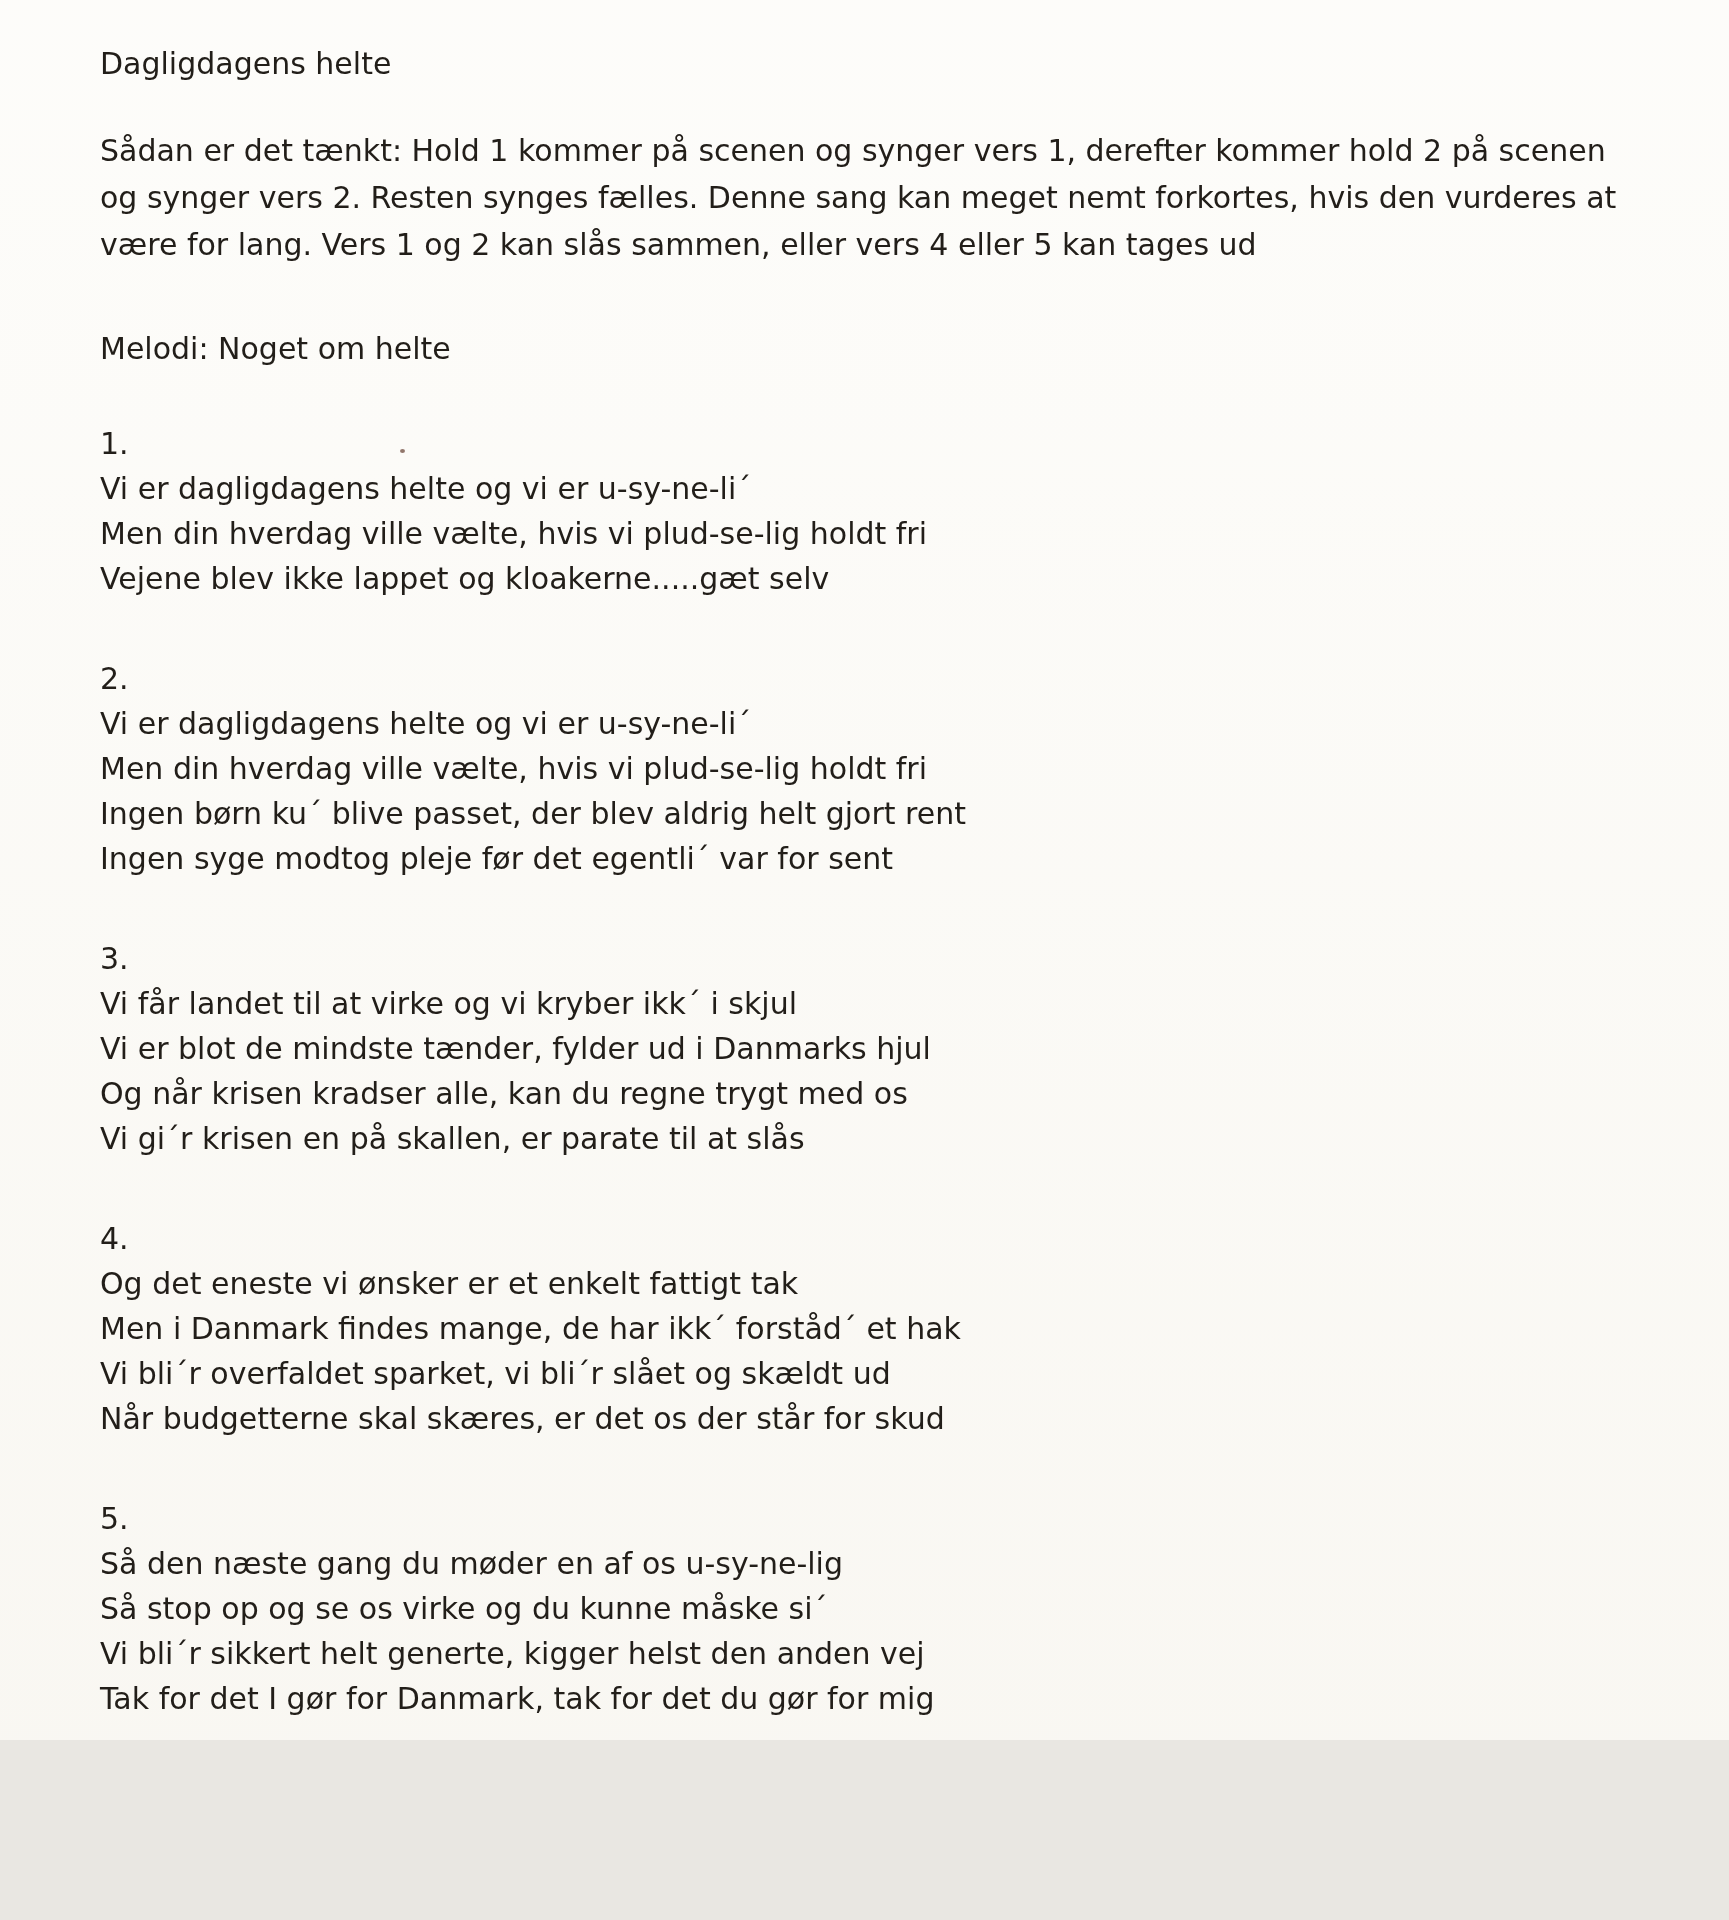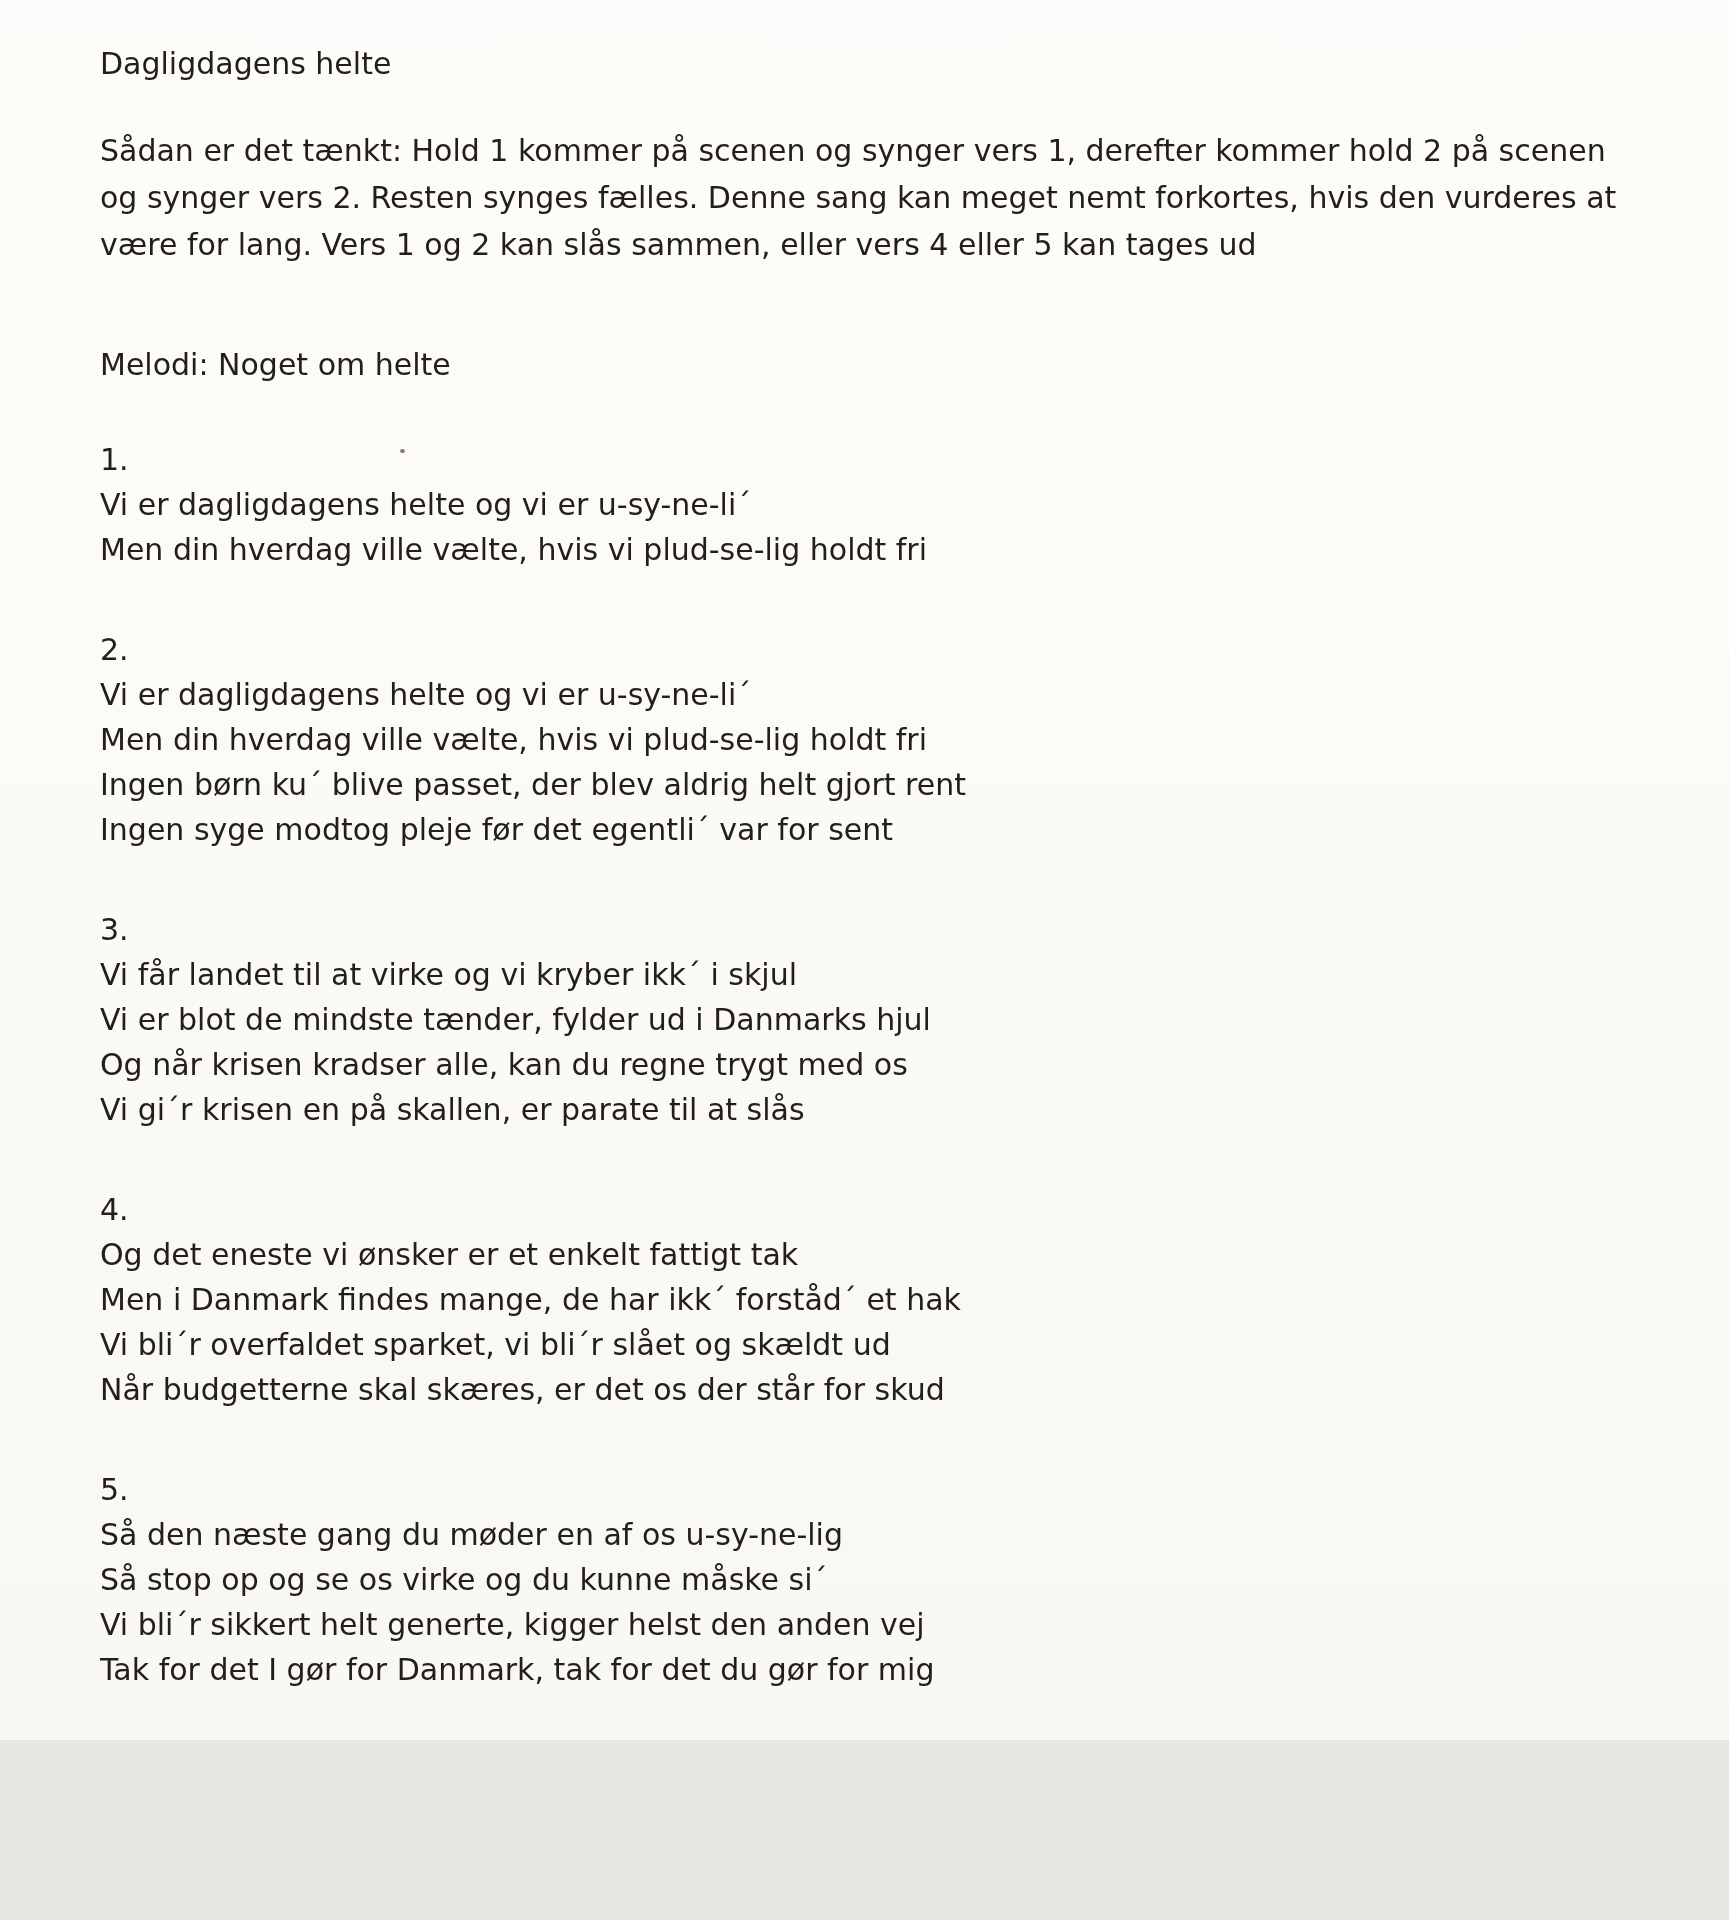--- a/index.html
+++ b/index.html
@@ -18,21 +18,21 @@
     background-image: linear-gradient(180deg, rgba(255,255,255,0.35) 0%, rgba(240,236,228,0.25) 100%);
     color: var(--ink, #221e19);
     font-family: "DejaVu Sans", "Liberation Sans", sans-serif;
     font-size: 30px;
     line-height: 45px;
     padding: 41px 80px 0 100px;
     overflow: hidden;
   }
   .line { white-space: nowrap; }
   .title { margin-bottom: 41px; }
-  .intro { margin-bottom: 74px; }
+  .intro { margin-bottom: 58px; }
   .intro .line { line-height: 47px; }
   .melody { margin-bottom: 50px; }
   .verse { margin-bottom: 55px; }
   .author { margin-top: 16px; text-align: center; }
   
   .speck {
     position: absolute;
     border-radius: 50%;
   }
   .speck-1 {
@@ -68,20 +68,21 @@
       <div class="line">være for lang. Vers 1 og 2 kan slås sammen, eller vers 4 eller 5 kan tages ud</div>
     </div>
 
   <div class="melody line">Melodi: Noget om helte</div>
 
   <div>
       <div class="verse">
         <div class="line verse-number">1.</div>
         <div class="line">Vi er dagligdagens helte og vi er u-sy-ne-li´</div>
         <div class="line">Men din hverdag ville vælte, hvis vi plud-se-lig holdt fri</div>
+        <div class="line">Vejene blev ikke lappet og kloakerne.....gæt selv</div>
       </div>
       <div class="verse">
         <div class="line verse-number">2.</div>
         <div class="line">Vi er dagligdagens helte og vi er u-sy-ne-li´</div>
         <div class="line">Men din hverdag ville vælte, hvis vi plud-se-lig holdt fri</div>
         <div class="line">Ingen børn ku´ blive passet, der blev aldrig helt gjort rent</div>
         <div class="line">Ingen syge modtog pleje før det egentli´ var for sent</div>
       </div>
       <div class="verse">
         <div class="line verse-number">3.</div>

